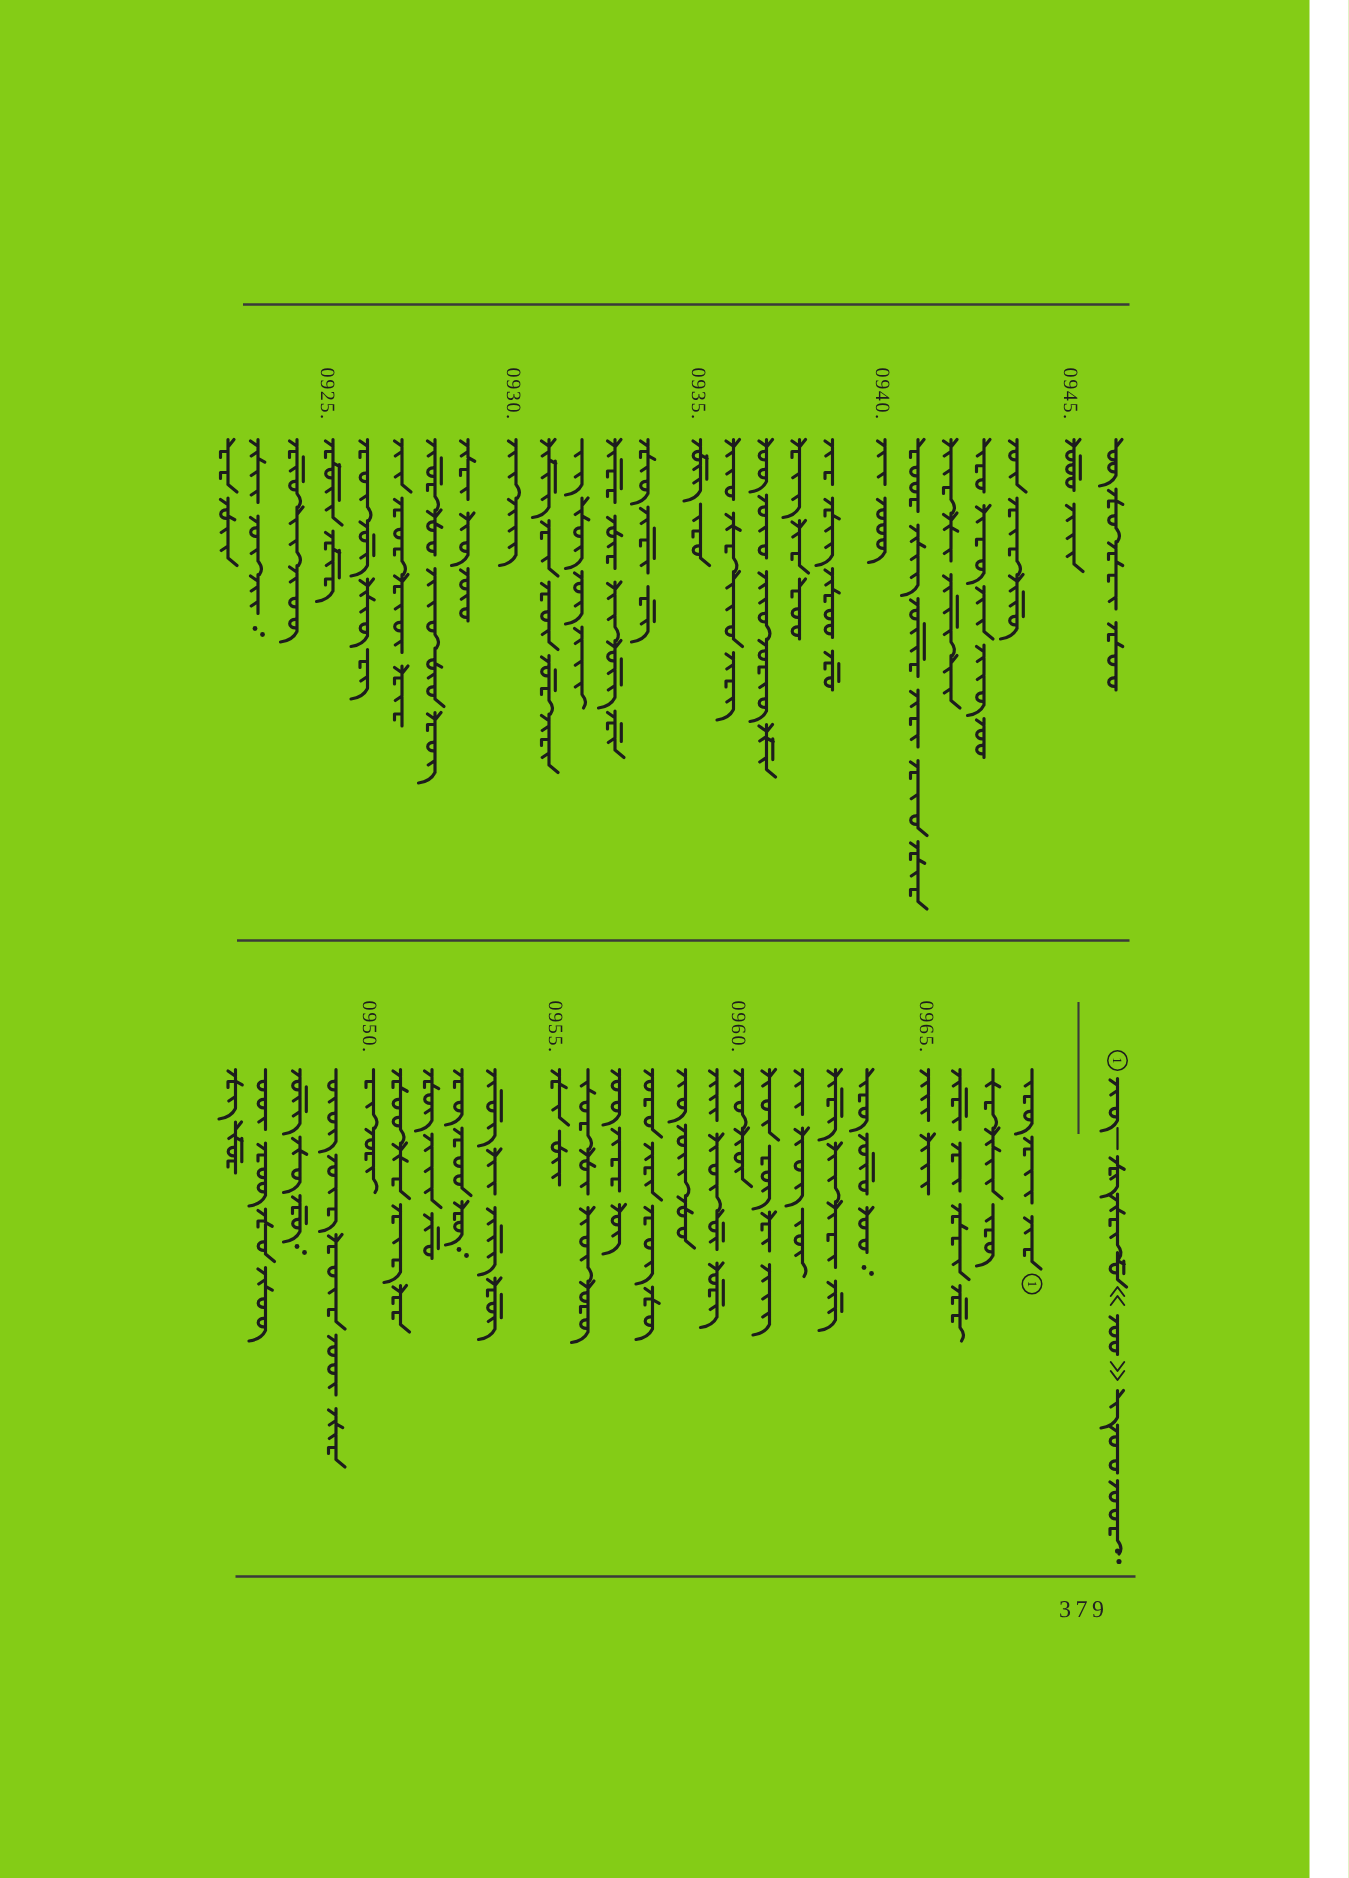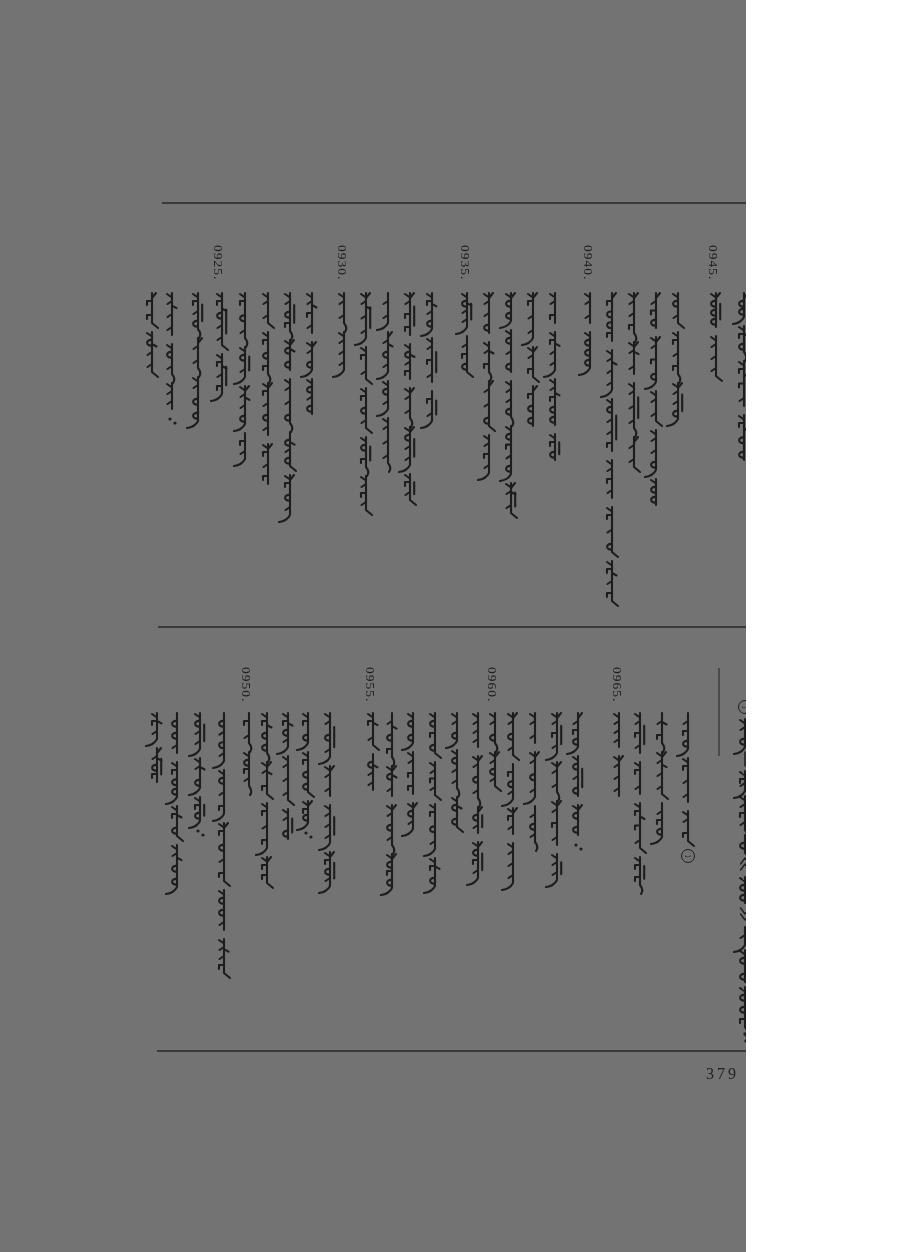--- a/index.html
+++ b/index.html
@@ -1,16 +1,16 @@
 <!DOCTYPE html>
 <html><head>
 <meta charset="utf-8">
 <style>
   html,body{margin:0;padding:0;background:#ffffff;}
-  .page{position:relative;width:746px;height:1252px;background:#737373;overflow:hidden;
+  .page{position:relative;width:873px;height:1252px;background:#84cc16;overflow:hidden;
         font-family:"Liberation Serif", serif;}
   svg.script{position:absolute;left:0;top:0;}
   .vnum{position:absolute;writing-mode:vertical-rl;text-orientation:sideways;
         font-family:"Liberation Serif", serif;font-size:13.5px;letter-spacing:1px;
         color:#1d1d1d;white-space:nowrap;}
   .fn-marker{position:absolute;width:12px;height:12px;border:1.2px solid #1d1d1d;border-radius:50%;
         display:flex;align-items:center;justify-content:center;
         font-family:"Liberation Serif", serif;font-size:8.5px;color:#1d1d1d;
         transform:rotate(90deg);line-height:1;}
   .pageno{position:absolute;font-family:"Liberation Serif", serif;font-size:16px;

